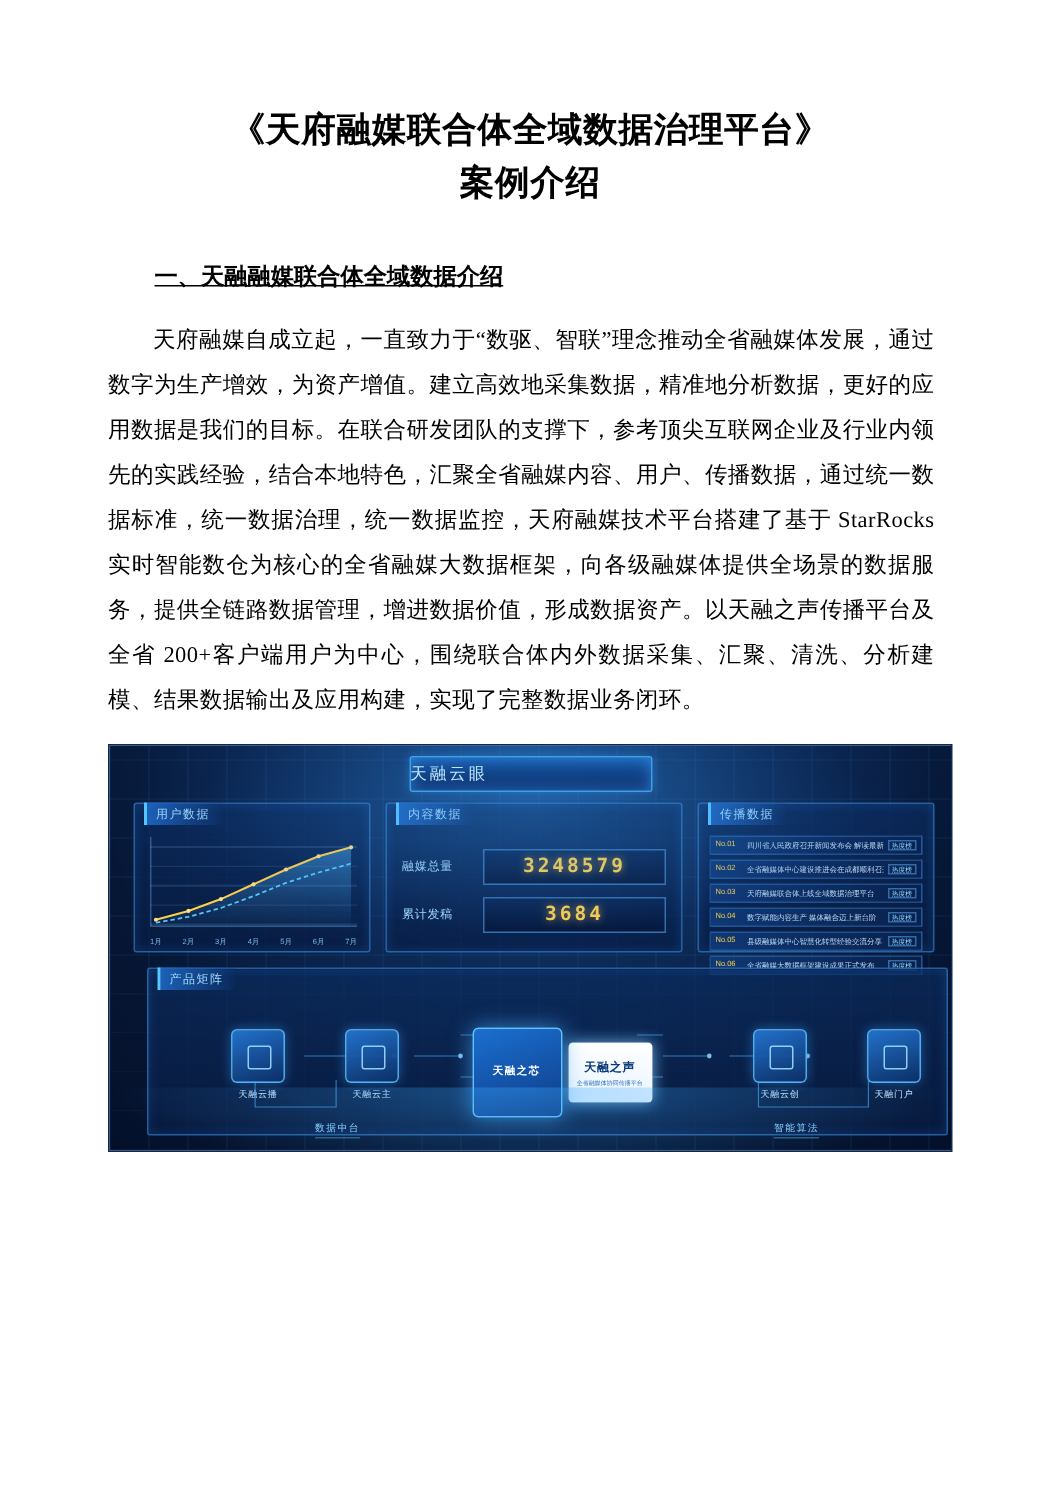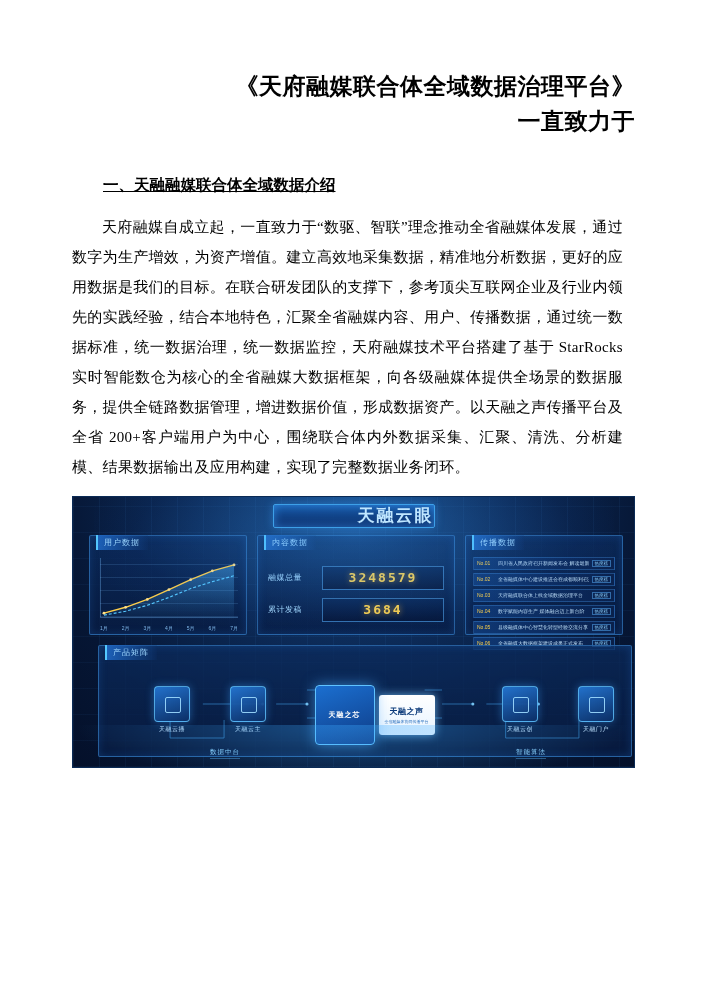--- a/index.html
+++ b/index.html
@@ -16,21 +16,21 @@
   }
   .page {
     position: relative;
     width: 707px;
     height: 999px;
     background: #ffffff;
     box-sizing: border-box;
     padding: 70px 72px 40px 72px;
   }
   .doc-title {
-    text-align: right;
+    text-align: center;
     font-size: 23px;
     font-weight: bold;
     line-height: 1.5;
     letter-spacing: 0.5px;
     margin: 0 0 6px 0;
     font-family: "Liberation Serif", "DejaVu Serif", serif;
   }
   .doc-title .line2 {
     display: block;
   }
@@ -88,24 +88,24 @@
     pointer-events: none;
   }
   .dash-title {
     position: absolute;
     top: 7px;
     left: 50%;
     transform: translateX(-50%);
     width: 160px;
     height: 22px;
     line-height: 22px;
-    text-align: right;
-    font-family: "Liberation Sans", sans-serif;
-    font-size: 17px;
-    font-weight: bold;
+    text-align: left;
+    font-family: "Liberation Sans", sans-serif;
+    font-size: 11px;
+    font-weight: normal;
     letter-spacing: 2px;
     color: #bfe6ff;
     background: linear-gradient(180deg, rgba(22,90,170,0.9), rgba(10,40,100,0.85));
     border: 1px solid #3da0e8;
     border-radius: 2px;
     box-shadow: 0 0 10px rgba(60,160,255,0.6) inset, 0 0 8px rgba(60,160,255,0.4);
     z-index: 5;
   }
   .panel {
     position: absolute;
@@ -357,21 +357,21 @@
     pointer-events: none;
   }
 </style>
 </head>
 <body>
 
 <div class="page">
 
   <h1 class="doc-title">
     <span>《天府融媒联合体全域数据治理平台》</span>
-    <span class="line2">一直致力于</span>
+    <span class="line2">案例介绍</span>
   </h1>
 
   <h2 class="section-heading">一、天融融媒联合体全域数据介绍</h2>
 
   <p class="body-para">天府融媒自成立起，一直致力于“数驱、智联”理念推动全省融媒体发展，通过数字为生产增效，为资产增值。建立高效地采集数据，精准地分析数据，更好的应用数据是我们的目标。在联合研发团队的支撑下，参考顶尖互联网企业及行业内领先的实践经验，结合本地特色，汇聚全省融媒内容、用户、传播数据，通过统一数据标准，统一数据治理，统一数据监控，天府融媒技术平台搭建了基于 StarRocks 实时智能数仓为核心的全省融媒大数据框架，向各级融媒体提供全场景的数据服务，提供全链路数据管理，增进数据价值，形成数据资产。以天融之声传播平台及全省 200+客户端用户为中心，围绕联合体内外数据采集、汇聚、清洗、分析建模、结果数据输出及应用构建，实现了完整数据业务闭环。</p>
 
   <div class="figure-wrap">
     <div class="dash">
 
       <div class="dash-title">天融云眼</div>

